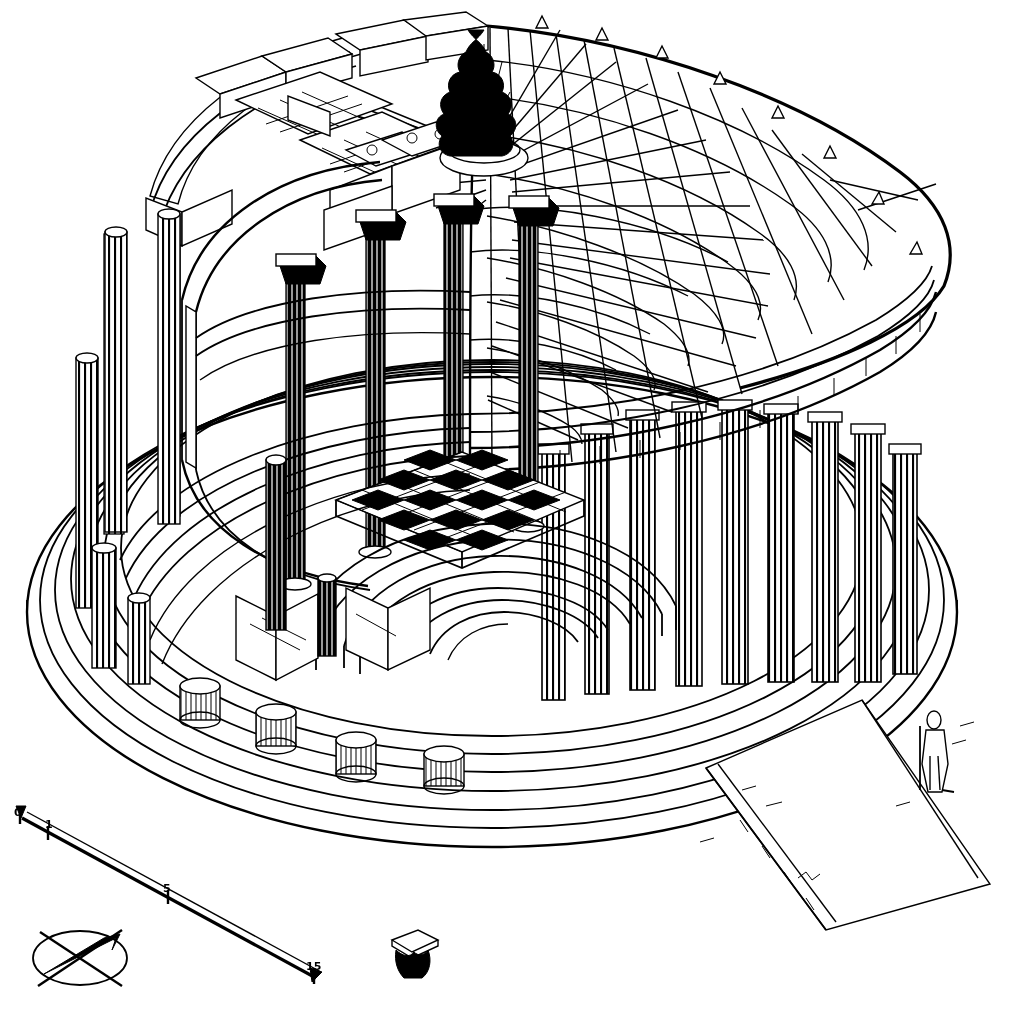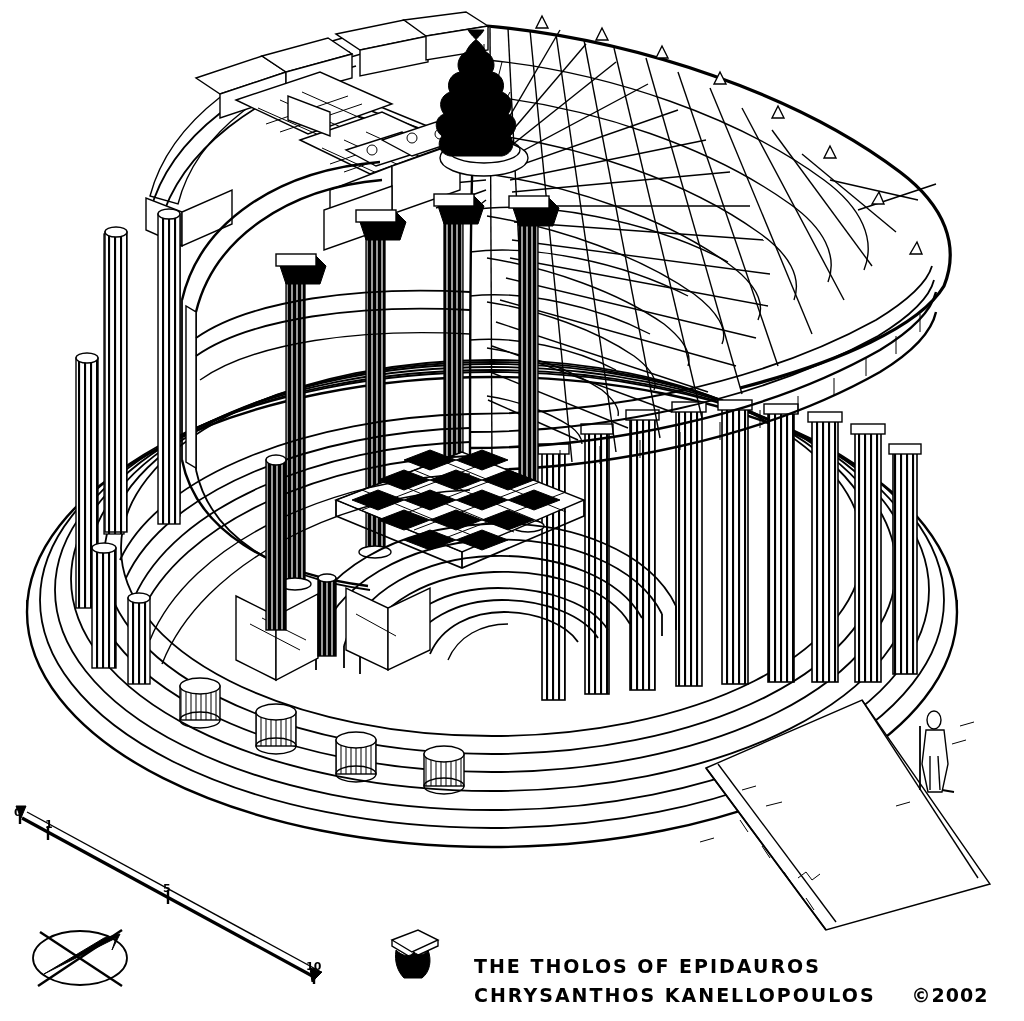--- a/index.html
+++ b/index.html
@@ -495,25 +495,19 @@
 
   <g>
     <ellipse class="ln w15" cx="80" cy="958" rx="47" ry="27"></ellipse>
     <path class="ln w2" d="M40,932 L122,986"></path>
     <path class="ln w2" d="M122,930 L38,986"></path>
     <path class="fk" d="M44,974 L116,938 L112,950 L120,934 L104,938 Z"></path>
   </g>
 
 </svg>
 
-<div id="caption">
-  <span class="row">THE  THOLOS  OF  EPIDAUROS</span>
-  <span class="row">
-    <span>CHRYSANTHOS  KANELLOPOULOS</span><span class="cpy">©2002</span>
-  </span>
-</div>
 
 <div class="sclab" style="left:14px;top:806px;">0</div>
 <div class="sclab" style="left:45px;top:818px;">1</div>
 <div class="sclab" style="left:163px;top:882px;">5</div>
-<div class="sclab" style="left:306px;top:960px;">10</div>
+<div class="sclab" style="left:306px;top:960px;">15</div>
 
 </div>
 
 </body></html>

